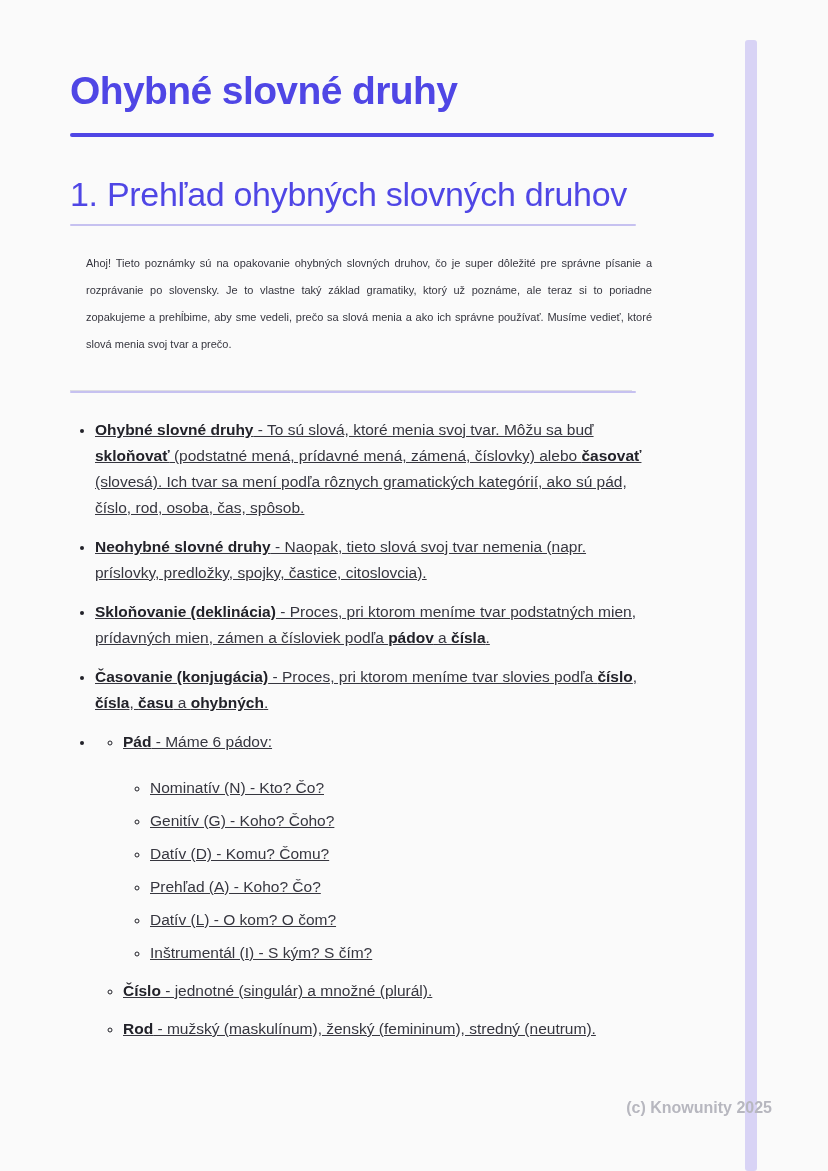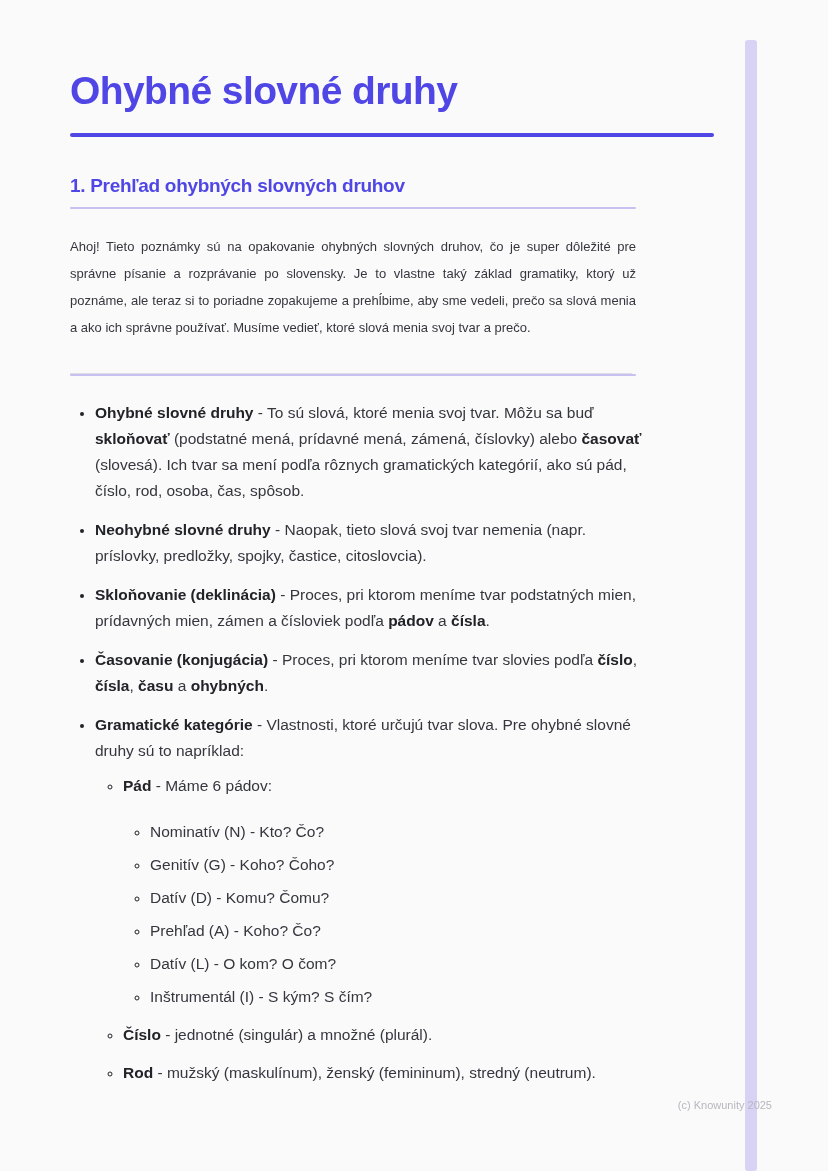--- a/index.html
+++ b/index.html
@@ -48,37 +48,37 @@
     line-height: 1.1;
   }
   .title-rule {
     height: 4px;
     width: 644px;
     background: var(--accent);
     border-radius: 2px;
   }
   .section-heading {
     margin: 38px 0 10px 0;
-    font-size: 19px;
-    font-weight: 700;
+    font-size: 34px;
+    font-weight: 400;
     letter-spacing: -0.3px;
     color: var(--accent);
     line-height: 1.15;
   }
   .heading-rule {
     height: 2px;
     width: 566px;
     background: var(--accent-light);
     border-radius: 1px;
     margin-bottom: 24px;
   }
   .paragraph {
-    margin: 0;
+    margin: 16px;
     width: 566px;
-    font-size: 13px;
+    font-size: 11px;
     line-height: 27px;
     text-align: justify;
     color: var(--text);
   }
   .divider {
     width: 562px;
     height: 1px;
     background: var(--divider);
     margin: 32px 0 0 0;
   }
@@ -86,43 +86,44 @@
     width: 578px;
     font-size: 15.5px;
     line-height: 26px;
   }
   .list-wrap strong { color: var(--term); font-weight: 700; }
   ul.depth-0 {
     list-style: disc outside;
     margin: 0;
     padding-left: 25px;
   }
-  ul.depth-0 > li { margin-bottom: 13px; }
+  ul.depth-0 > li { margin-bottom: 13px; text-decoration: underline; }
   ul.depth-0 > li::marker { color: var(--term); font-size: 0.85em; }
   ul.depth-1 {
     list-style: circle outside;
     margin: 9px 0 0 0;
     padding-left: 28px;
   }
   ul.depth-1 > li { margin-bottom: 12px; }
   ul.depth-1 > li::marker { color: var(--term); font-size: 0.85em; }
   ul.depth-2 {
     list-style: circle outside;
     margin: 20px 0 6px 0;
     padding-left: 27px;
   }
   ul.depth-2 > li { margin-bottom: 7px; }
   ul.depth-2 > li::marker { color: var(--term); font-size: 0.85em; }
   .copyright {
     position: absolute;
     top: 1099px;
     right: 56px;
-    font-size: 11px;
+    font-size: 16px;
     color: var(--muted);
     z-index: 2;
+    font-weight: bold;
   }
 </style>
 </head>
 <body>
 
 <div class="stripe"></div>
 
 <div class="content">
 
   <h1 class="doc-title">Ohybné slovné druhy</h1>
@@ -137,21 +138,21 @@
   <div class="divider"></div>
 
   <section>
     <div class="heading-rule"></div>
     <div class="list-wrap">
         <ul class="depth-0">
           <li><span><strong>Ohybné slovné druhy</strong><span> - To sú slová, ktoré menia svoj tvar. Môžu sa buď </span><strong>skloňovať</strong><span> (podstatné mená, prídavné mená, zámená, číslovky) alebo </span><strong>časovať</strong><span> (slovesá). Ich tvar sa mení podľa rôznych gramatických kategórií, ako sú pád, číslo, rod, osoba, čas, spôsob.</span></span></li>
           <li><span><strong>Neohybné slovné druhy</strong><span> - Naopak, tieto slová svoj tvar nemenia (napr. príslovky, predložky, spojky, častice, citoslovcia).</span></span></li>
           <li><span><strong>Skloňovanie (deklinácia)</strong><span> - Proces, pri ktorom meníme tvar podstatných mien, prídavných mien, zámen a čísloviek podľa </span><strong>pádov</strong><span> a </span><strong>čísla</strong><span>.</span></span></li>
           <li><span><strong>Časovanie (konjugácia)</strong><span> - Proces, pri ktorom meníme tvar slovies podľa </span><strong>číslo</strong><span>, </span><strong>čísla</strong><span>, </span><strong>času</strong><span> a </span><strong>ohybných</strong><span>.</span></span></li>
-          <li><span><strong>Gramatické kategórie</strong><span> - Vlastnosti, ktoré určujú tvar slova. Pre ohybné slovné druhy sú to napríklad:</span></span><ul class="depth-1">
+          <li><ul class="depth-1">
               <li><span><strong>Pád</strong><span> - Máme 6 pádov:</span></span><ul class="depth-2">
                   <li><span><span>Nominatív (N) - Kto? Čo?</span></span></li>
                   <li><span><span>Genitív (G) - Koho? Čoho?</span></span></li>
                   <li><span><span>Datív (D) - Komu? Čomu?</span></span></li>
                   <li><span><span>Prehľad (A) - Koho? Čo?</span></span></li>
                   <li><span><span>Datív (L) - O kom? O čom?</span></span></li>
                   <li><span><span>Inštrumentál (I) - S kým? S čím?</span></span></li>
                 </ul></li>
               <li><span><strong>Číslo</strong><span> - jednotné (singulár) a množné (plurál).</span></span></li>
               <li><span><strong>Rod</strong><span> - mužský (maskulínum), ženský (femininum), stredný (neutrum).</span></span></li>

